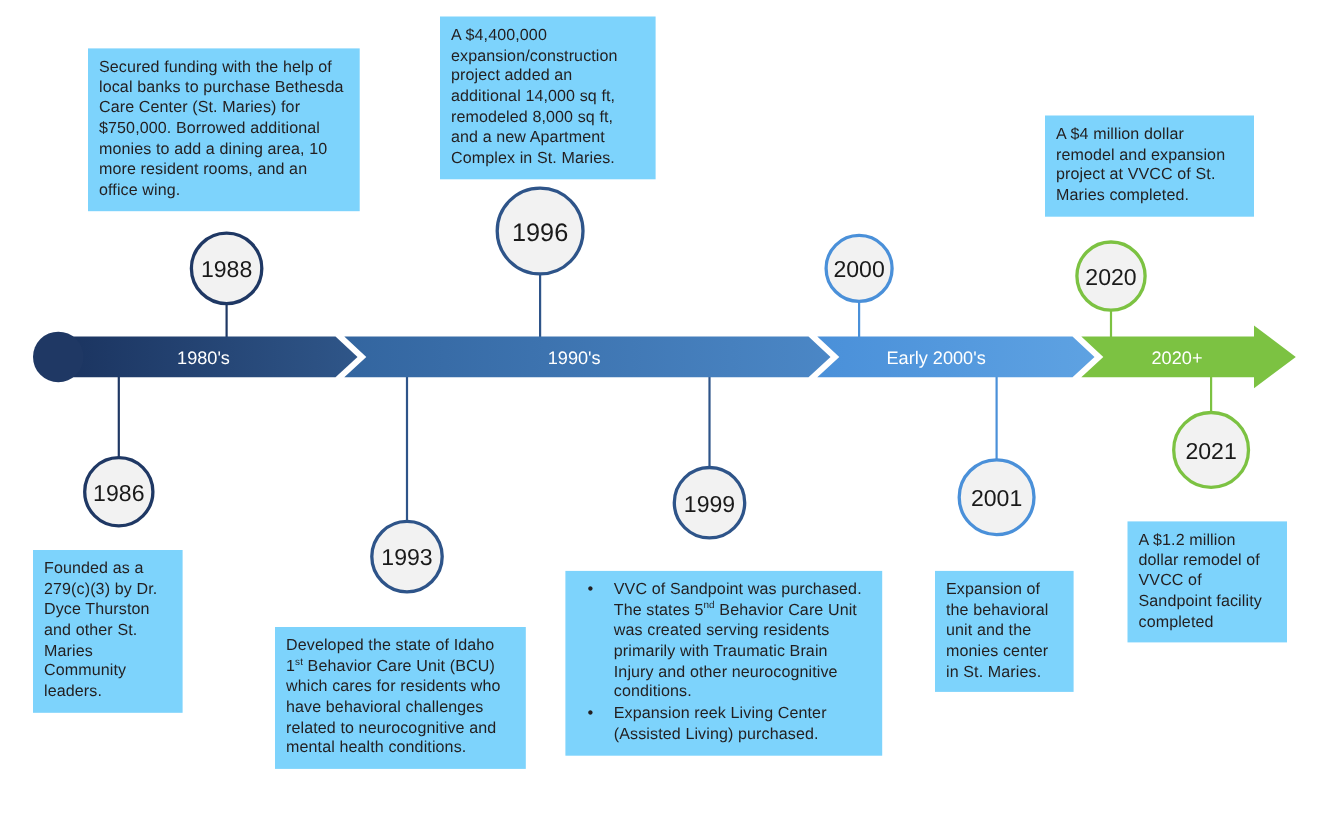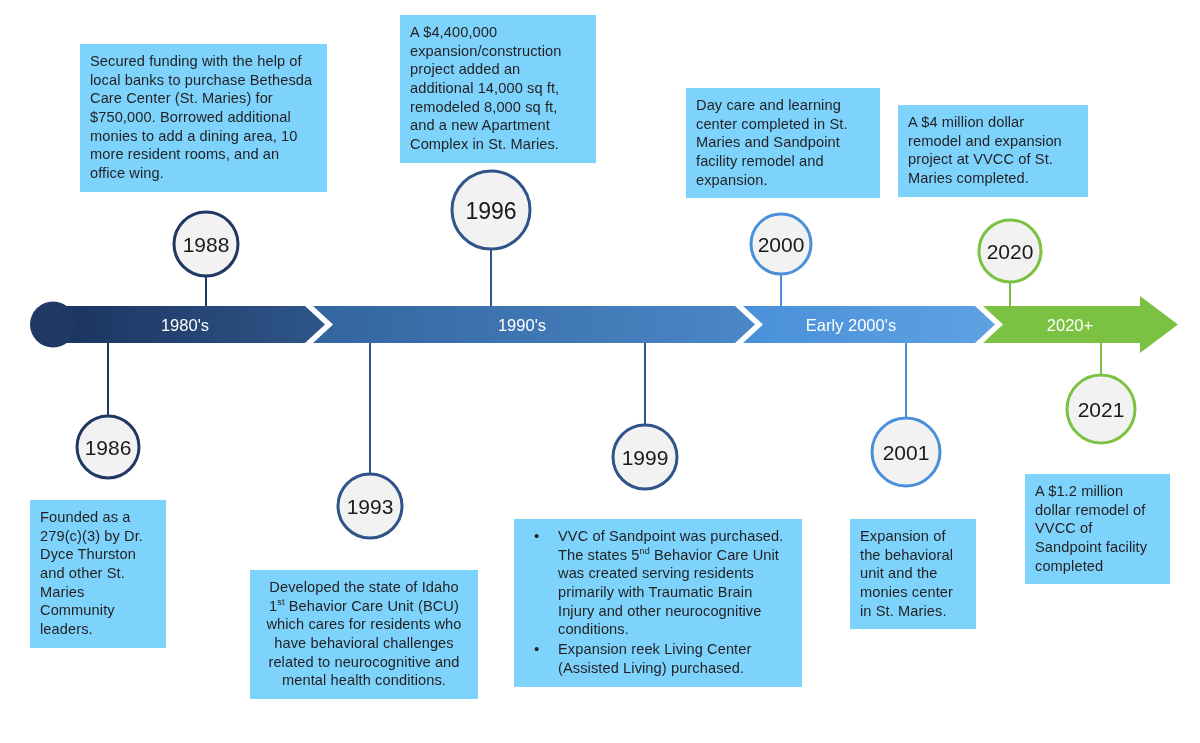--- a/index.html
+++ b/index.html
@@ -159,33 +159,30 @@
   </svg>
 
   <div class="note" style="left:80px; top:44px; width:247px;">
     <p>Secured funding with the help of local banks to purchase Bethesda Care Center (St. Maries) for $750,000. Borrowed additional monies to add a dining area, 10 more resident rooms, and an office wing.</p>
   </div>
 
   <div class="note" style="left:400px; top:15px; width:196px;">
     <p>A $4,400,000 expansion/construction project added an additional 14,000 sq ft, remodeled 8,000 sq ft, and a new Apartment Complex in St. Maries.</p>
   </div>
 
-  <div class="note" style="left:686px; top:88px; width:194px;">
-    <p>Day care and learning center completed in St. Maries and Sandpoint facility remodel and expansion.</p>
-  </div>
 
-  <div class="note" style="left:898px; top:105px; width:190px;">
+  <div class="note" style="left:950px; top:105px; width:190px;">
     <p>A $4 million dollar remodel and expansion project at VVCC of St. Maries completed.</p>
   </div>
 
   <div class="note" style="left:30px; top:500px; width:136px;">
     <p>Founded as a 279(c)(3) by Dr. Dyce Thurston and other St. Maries Community leaders.</p>
   </div>
 
-  <div class="note" style="left:250px; top:570px; width:228px;text-align:center;">
+  <div class="note" style="left:250px; top:570px; width:228px;">
     <p><span>Developed the state of Idaho 1</span><sup>st</sup><span> Behavior Care Unit (BCU) which cares for residents who have behavioral challenges related to neurocognitive and mental health conditions.</span></p>
   </div>
 
   <div class="note" style="left:514px; top:519px; width:288px;">
     <ul>
       <li><span class="bullet">•</span><span>VVC of Sandpoint was purchased. The states 5</span><sup>nd</sup><span> Behavior Care Unit was created serving residents primarily with Traumatic Brain Injury and other neurocognitive conditions.</span></li>
       <li><span class="bullet">•</span><span>Expansion reek Living Center (Assisted Living) purchased.</span></li>
     </ul>
   </div>
 

